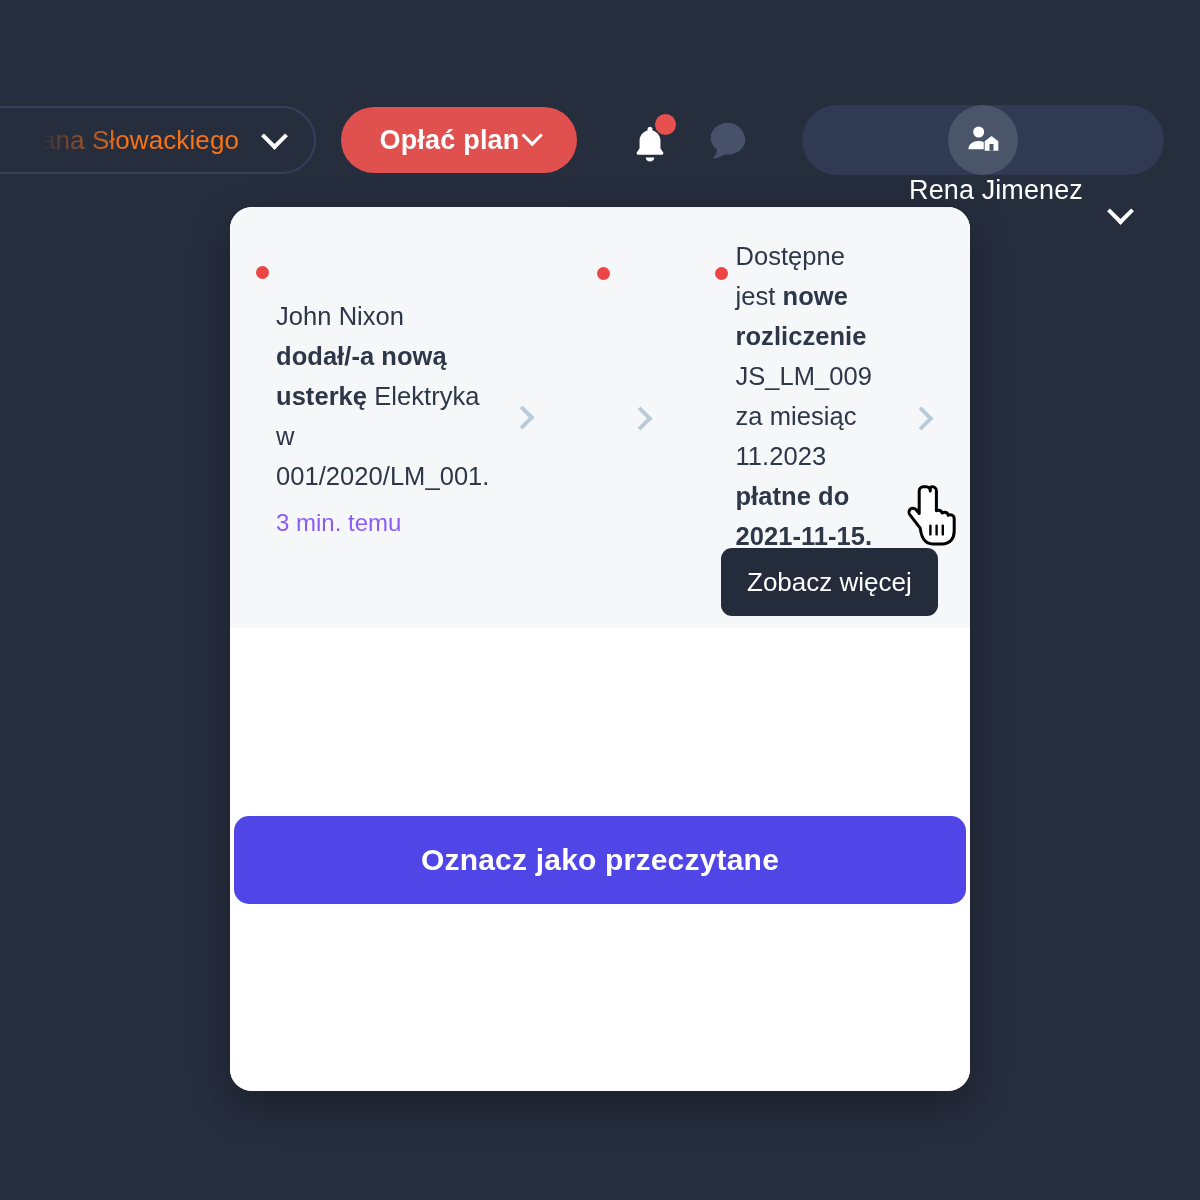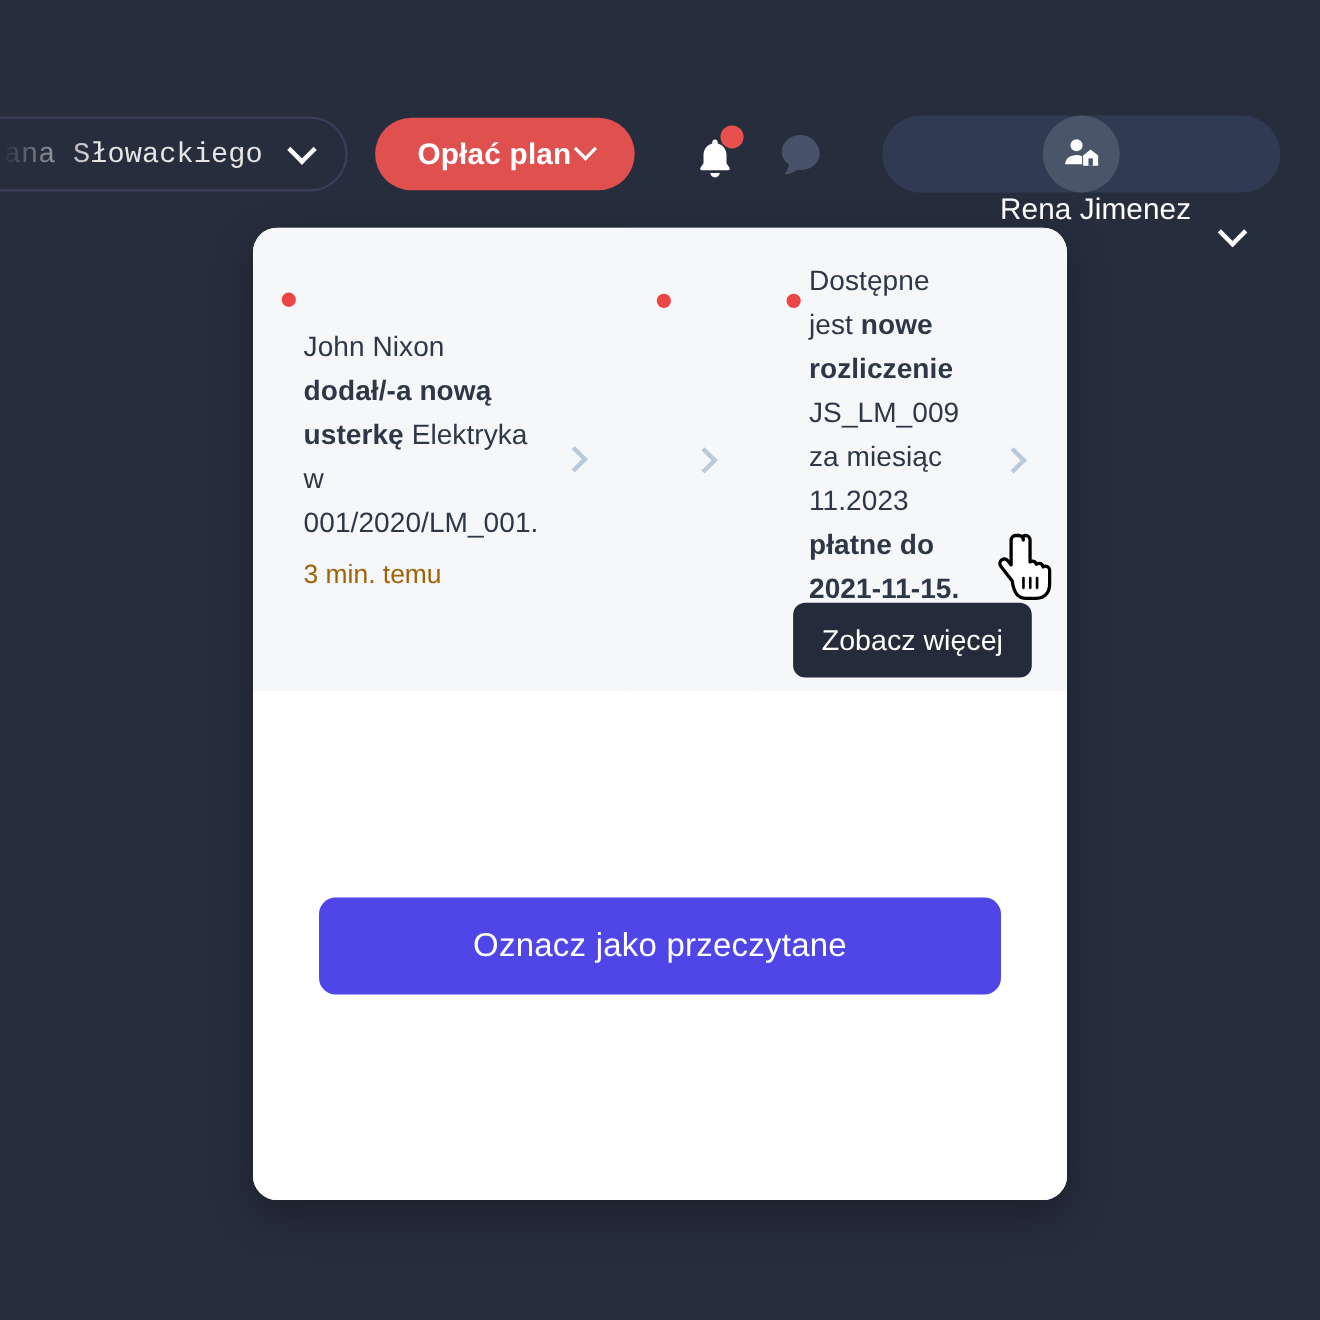--- a/index.html
+++ b/index.html
@@ -37,26 +37,25 @@
     border: 2px solid #3c3d5c;
     border-radius: 34px;
     display: flex;
     align-items: center;
     justify-content: flex-end;
     padding-right: 30px;
     background: transparent;
   }
   .estate-pill-label {
     font-size: 26px;
-    color: #e5e5e5;
+    color: #f97316;
     letter-spacing: .1px;
     white-space: nowrap;
     -webkit-mask-image: linear-gradient(to right, rgba(0,0,0,0) 0px, rgba(0,0,0,.25) 18px, rgba(0,0,0,1) 86px);
     mask-image: linear-gradient(to right, rgba(0,0,0,0) 0px, rgba(0,0,0,.25) 18px, rgba(0,0,0,1) 86px);
-    font-family: Liberation Mono, monospace;
   }
   .chev {
     display: inline-block;
     width: 19px;
     height: 19px;
     border-right: 4px solid #ffffff;
     border-bottom: 4px solid #ffffff;
     transform: rotate(45deg) translate(-3px, -3px);
     flex: none;
   }
@@ -201,21 +200,21 @@
     color: #2d3748;
     letter-spacing: .05px;
   }
   .notif-text b { font-weight: bold; }
   .notif.read .notif-text { color: #bcd0e2; }
   .notif.read .notif-text b { color: #aac4dc; }
 
   .notif-time {
     font-size: 24px;
     line-height: 34px;
-    color: #a16207;
+    color: #8b5cf6;
     margin-top: 10px;
   }
   .notif.read .notif-time { color: #bdd0e0; }
 
   .notif-arrow {
     flex: none;
     width: 46px;
     display: flex;
     align-items: center;
     justify-content: center;
@@ -233,29 +232,29 @@
 
   
   .panel-footer {
     flex: 1;
     background: #ffffff;
     display: flex;
     align-items: center;
     justify-content: center;
   }
   .cta-btn {
-    width: 620px;
+    width: 732px;
     height: 88px;
     background: #5046e8;
     border: none;
     border-radius: 15px;
     color: #ffffff;
     font-family: "Liberation Sans", sans-serif;
     font-size: 30px;
-    font-weight: normal;
+    font-weight: bold;
     letter-spacing: .2px;
     cursor: pointer;
   }
 
   
   .tooltip {
     position: absolute;
     left: 721px;
     top: 548px;
     height: 68px;

